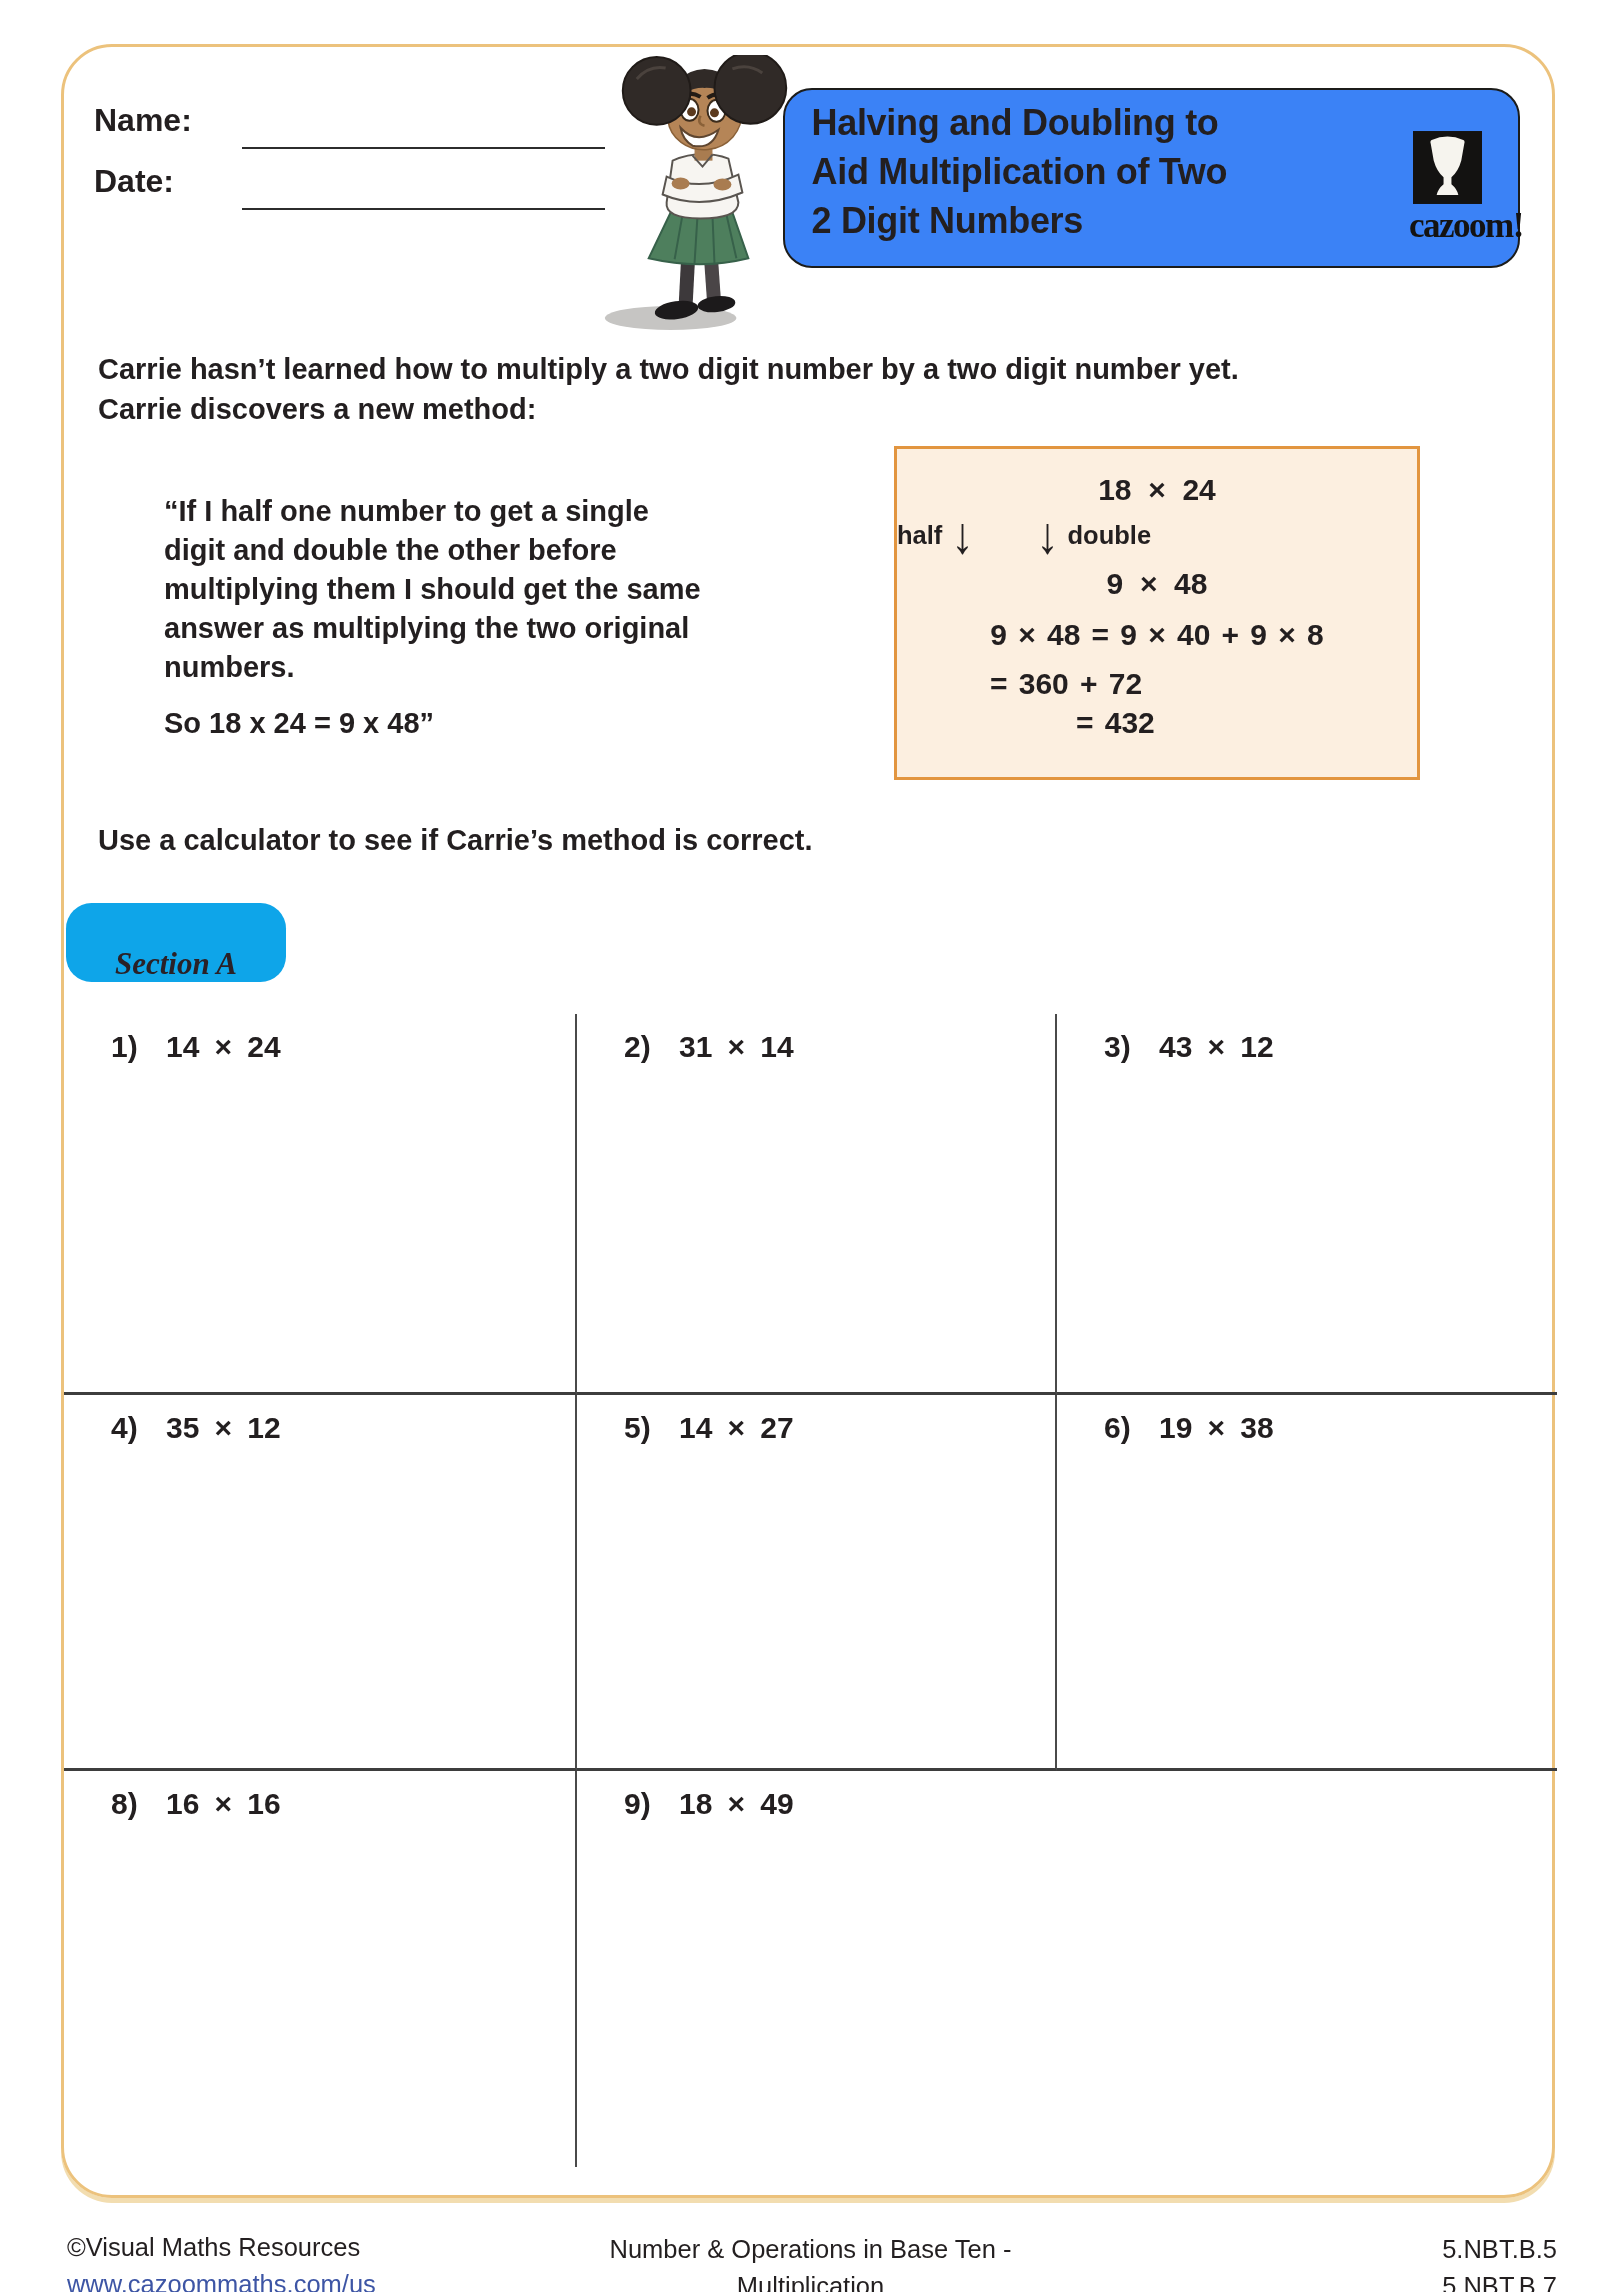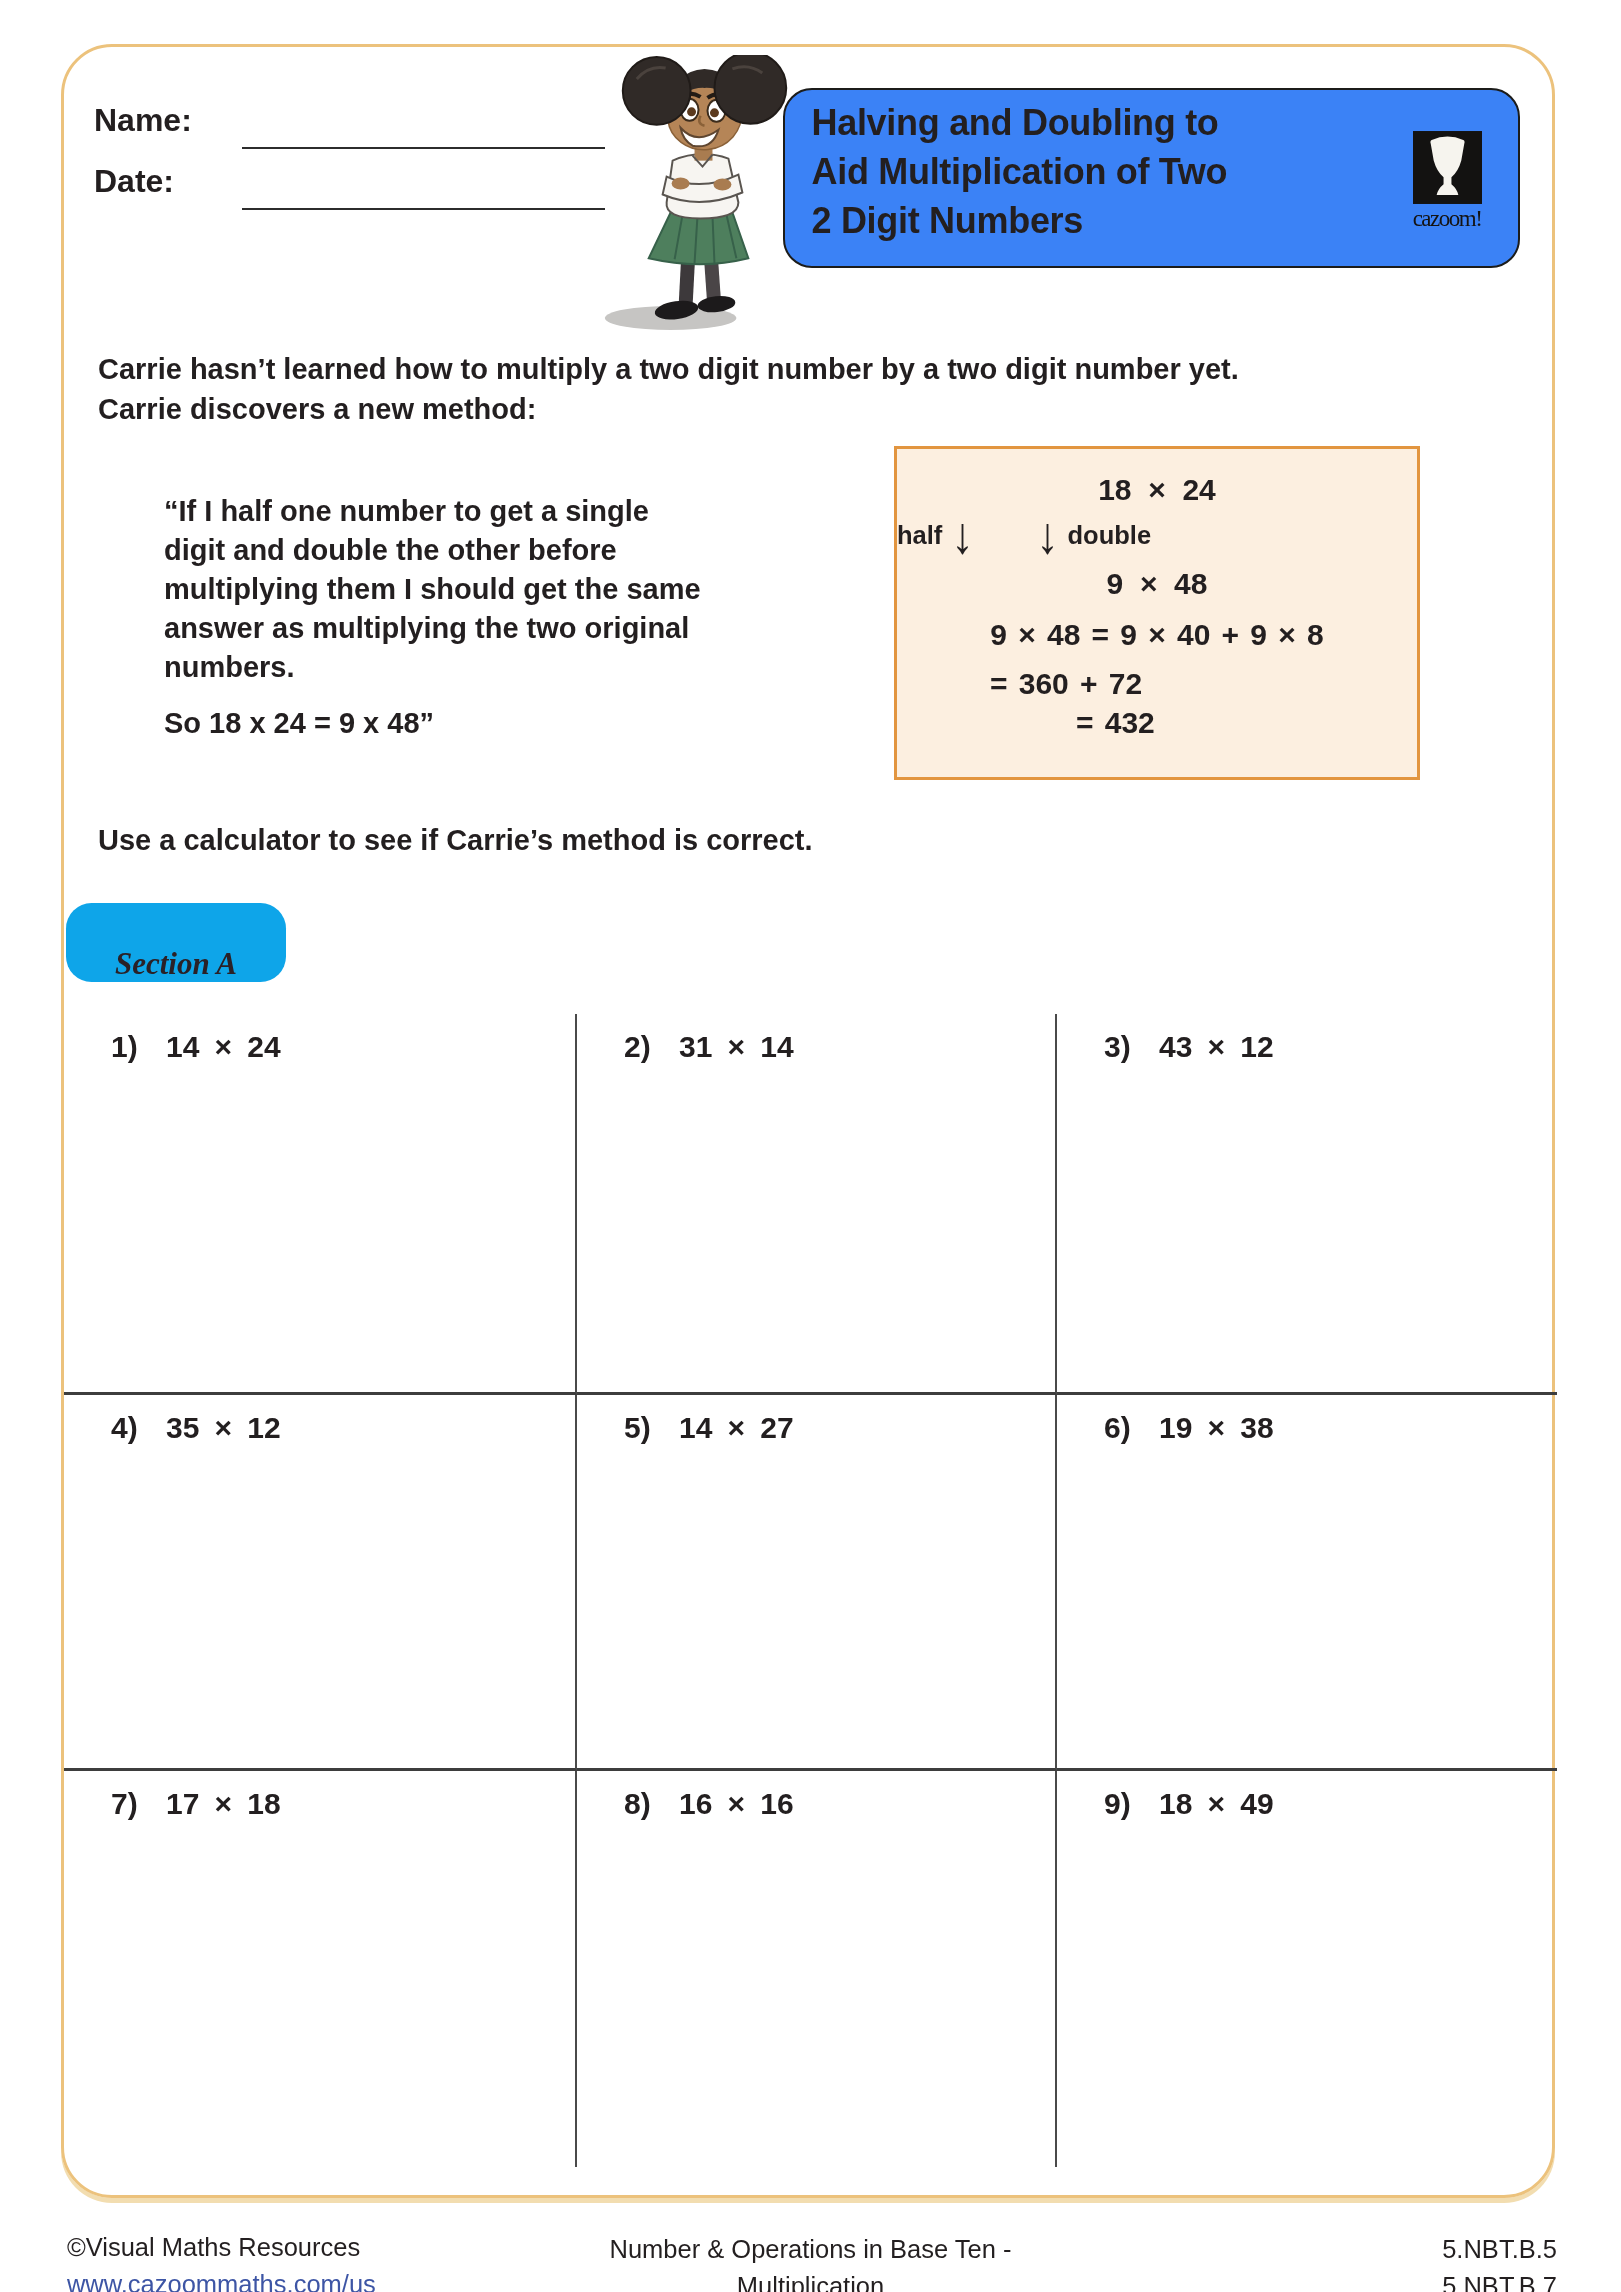--- a/index.html
+++ b/index.html
@@ -18,21 +18,21 @@
   .date-label { position:absolute; left:94px; top:163px; font-size:32px; font-weight:700; }
   .date-line  { position:absolute; left:242px; top:171px; width:363px; height:37px; border-bottom:2.9px solid #2c2c2c; }
   .student { position:absolute; left:588px; top:55px; }
 
   .title-box {
     position:absolute; left:783px; top:88px; width:737px; height:180px;
     background:#3b82f6; border:2.9px solid #1c1c1a; border-radius:29px; box-sizing:border-box;
   }
   .title-text { position:absolute; left:26.5px; top:7.8px; font-size:36px; font-weight:700; line-height:49px; letter-spacing:-0.3px; }
   .logo { position:absolute; right:33px; top:41px; width:76px; text-align:center; }
-  .logo-word { font-family:"Liberation Serif", serif; font-weight:400; font-size:23px; letter-spacing:-1.5px; margin-top:-2px; color:#141312; }
+  .logo-word { font-family:"Liberation Serif", serif; font-weight:700; font-size:35px; letter-spacing:-1.5px; margin-top:-2px; color:#141312; }
 
   
   .intro { position:absolute; left:98px; top:349px; font-size:29px; font-weight:700; line-height:40px; }
   .quote { position:absolute; left:164px; top:492px; font-size:29px; font-weight:700; line-height:39px; }
   .quote-conclusion { margin-top:16.7px; }
 
   
   .example-box {
     position:absolute; left:894px; top:446px; width:526px; height:334px; box-sizing:border-box;
     background:#fcefe0; border:3.9px solid #e2953f; font-weight:700;
@@ -192,24 +192,20 @@
     </div>
     <div class="cell vline hline">
       <span class="pnum">5)</span><span class="pexpr">14 × 27</span>
       <div class="answer-space"></div>
     </div>
     <div class="cell hline">
       <span class="pnum">6)</span><span class="pexpr">19 × 38</span>
       <div class="answer-space"></div>
     </div>
     <div class="cell vline">
-      <span class="pnum">7)</span><span class="pexpr">17 × 18</span>
-      <div class="answer-space"></div>
-    </div>
-    <div class="cell vline">
       <span class="pnum">8)</span><span class="pexpr">16 × 16</span>
       <div class="answer-space"></div>
     </div>
     <div class="cell">
       <span class="pnum">9)</span><span class="pexpr">18 × 49</span>
       <div class="answer-space"></div>
     </div>
   </div>
 
   <div class="footer">

